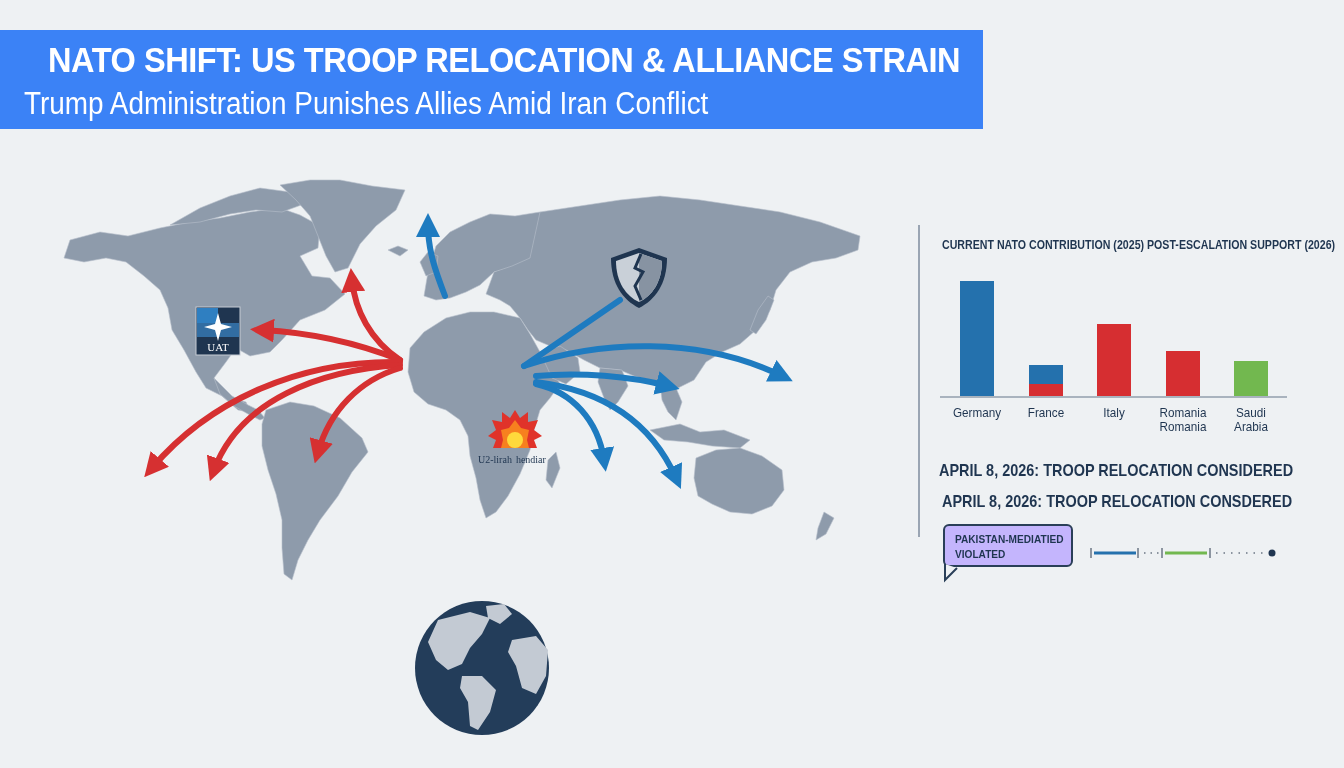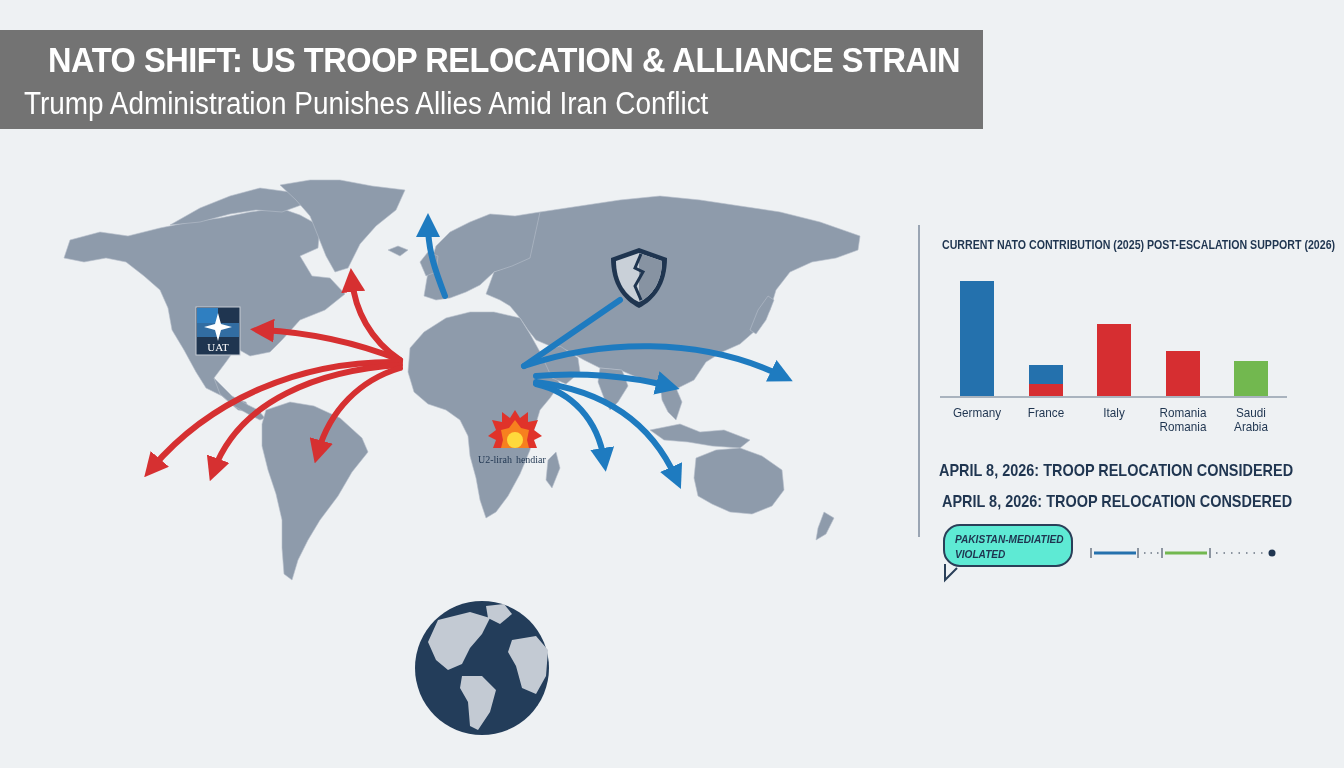--- a/index.html
+++ b/index.html
@@ -1,28 +1,28 @@
 <!DOCTYPE html>
 <html><head>
 <meta charset="utf-8">
 <style>
   html,body{margin:0;padding:0;}
   body{width:1344px;height:768px;background:#eef1f3;position:relative;overflow:hidden;font-family:"Liberation Sans","DejaVu Sans",sans-serif;}
-  .header{position:absolute;left:0;top:30px;width:983px;height:99px;background:#737373;}
+  .header{position:absolute;left:0;top:30px;width:983px;height:99px;background:#3b82f6;}
   .header .title{position:absolute;left:48px;top:10px;color:#fff;font-family:"Liberation Sans",sans-serif;font-weight:bold;font-size:35px;letter-spacing:-0.5px;transform:scaleX(0.93);transform-origin:left top;white-space:nowrap;}
   .header .subtitle{position:absolute;left:24px;top:56px;color:#fff;font-size:31px;transform:scaleX(0.9);transform-origin:left top;white-space:nowrap;}
   .map{position:absolute;left:0;top:0;width:900px;height:768px;}
   .divider{position:absolute;left:918px;top:225px;width:2px;height:312px;background:#9aa5b3;}
   .legend{position:absolute;top:238px;font-weight:bold;font-size:12.5px;color:#1f3550;white-space:nowrap;transform:scaleX(0.85);transform-origin:left top;}
   .chart{position:absolute;left:940px;top:272px;width:350px;height:170px;}
   .baseline{position:absolute;left:0;top:124px;width:347px;height:2px;background:#a9b3be;}
   .bar{position:absolute;bottom:46px;width:34px;}
   .xlab{position:absolute;top:134px;width:80px;text-align:center;font-size:13px;color:#1f3550;line-height:14px;transform:scaleX(0.9);}
   .event{position:absolute;font-weight:bold;color:#1f3550;font-size:17px;white-space:nowrap;transform:scaleX(0.85);transform-origin:left top;}
-  .callout{position:absolute;left:943px;top:524px;width:130px;height:43px;border:2px solid #2a3f58;border-radius:17px;background:#5eead4;box-sizing:border-box;font-style:italic;}
+  .callout{position:absolute;left:943px;top:524px;width:130px;height:43px;border:2px solid #2a3f58;border-radius:6px;background:#c4b5fd;box-sizing:border-box;}
   .callout .txt{position:absolute;left:10px;top:6px;font-weight:bold;font-size:11.5px;color:#1f3550;line-height:15px;transform:scaleX(0.88);transform-origin:left top;white-space:nowrap;}
   .tail{position:absolute;left:941px;top:564px;}
   .timeline{position:absolute;left:1088px;top:545px;width:190px;height:16px;}
 </style>
 </head>
 <body>
 
 <div class="header">
   <div class="title">NATO SHIFT: US TROOP RELOCATION &amp; ALLIANCE STRAIN</div>
   <div class="subtitle">Trump Administration Punishes Allies Amid Iran Conflict</div>

